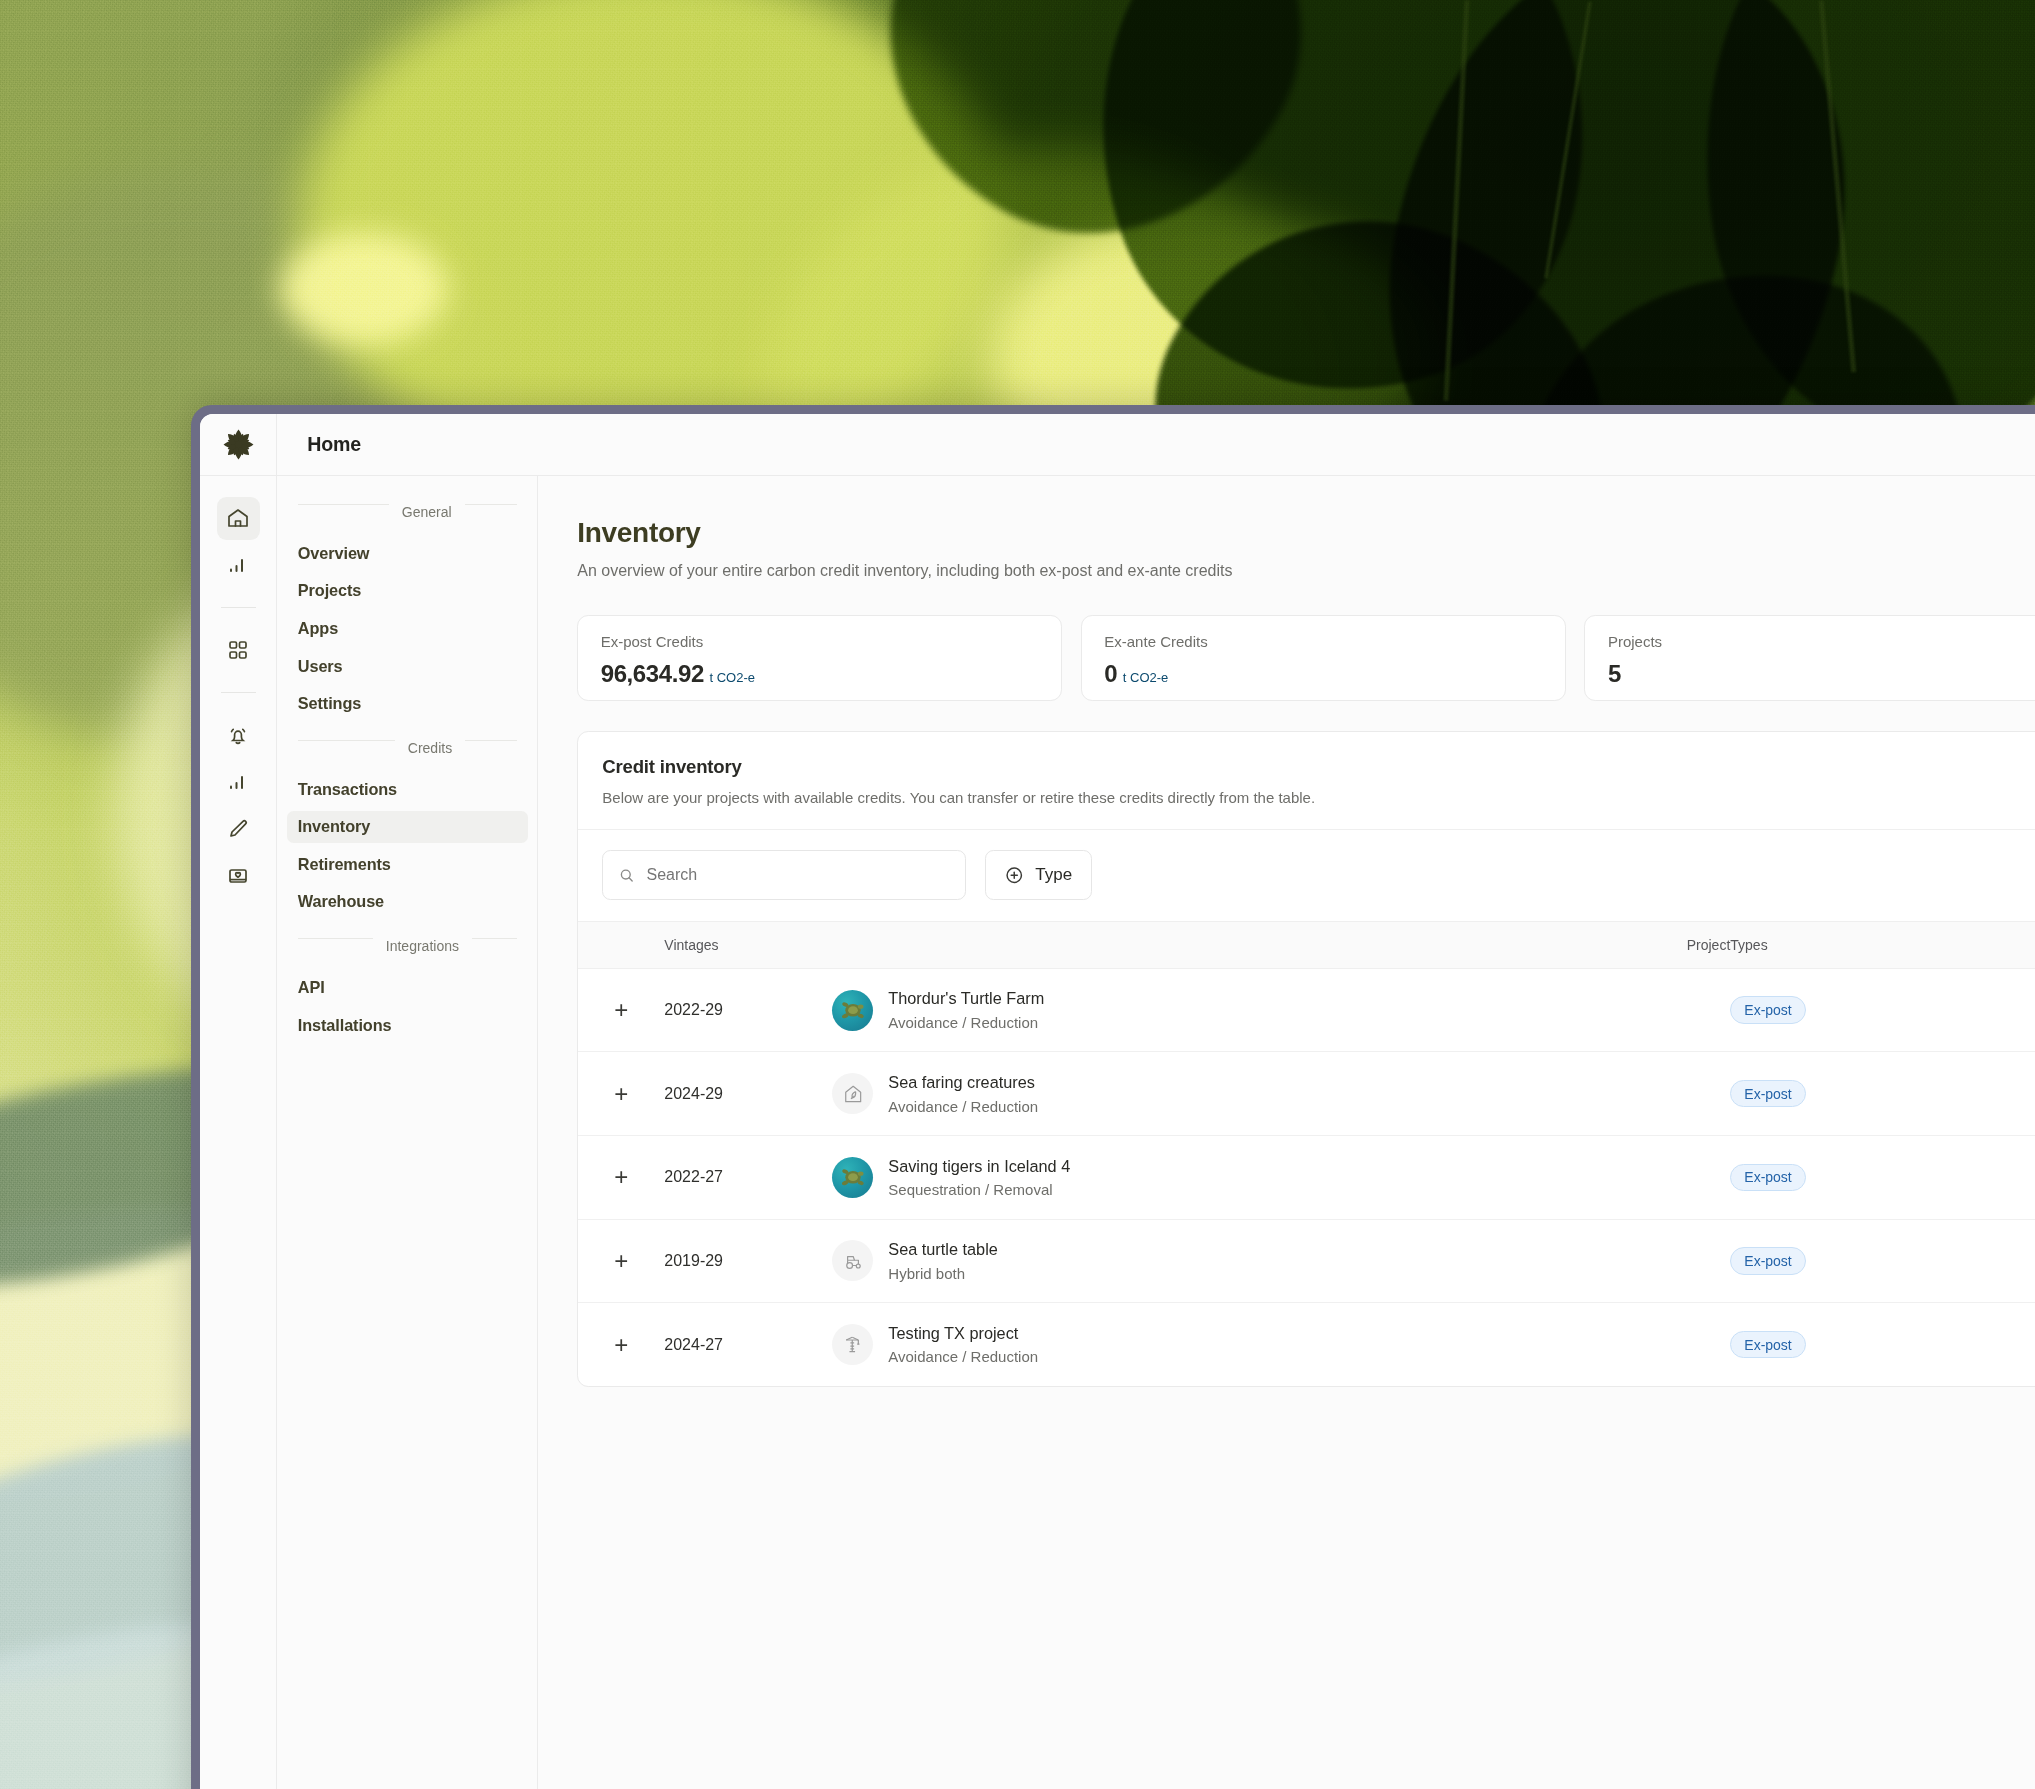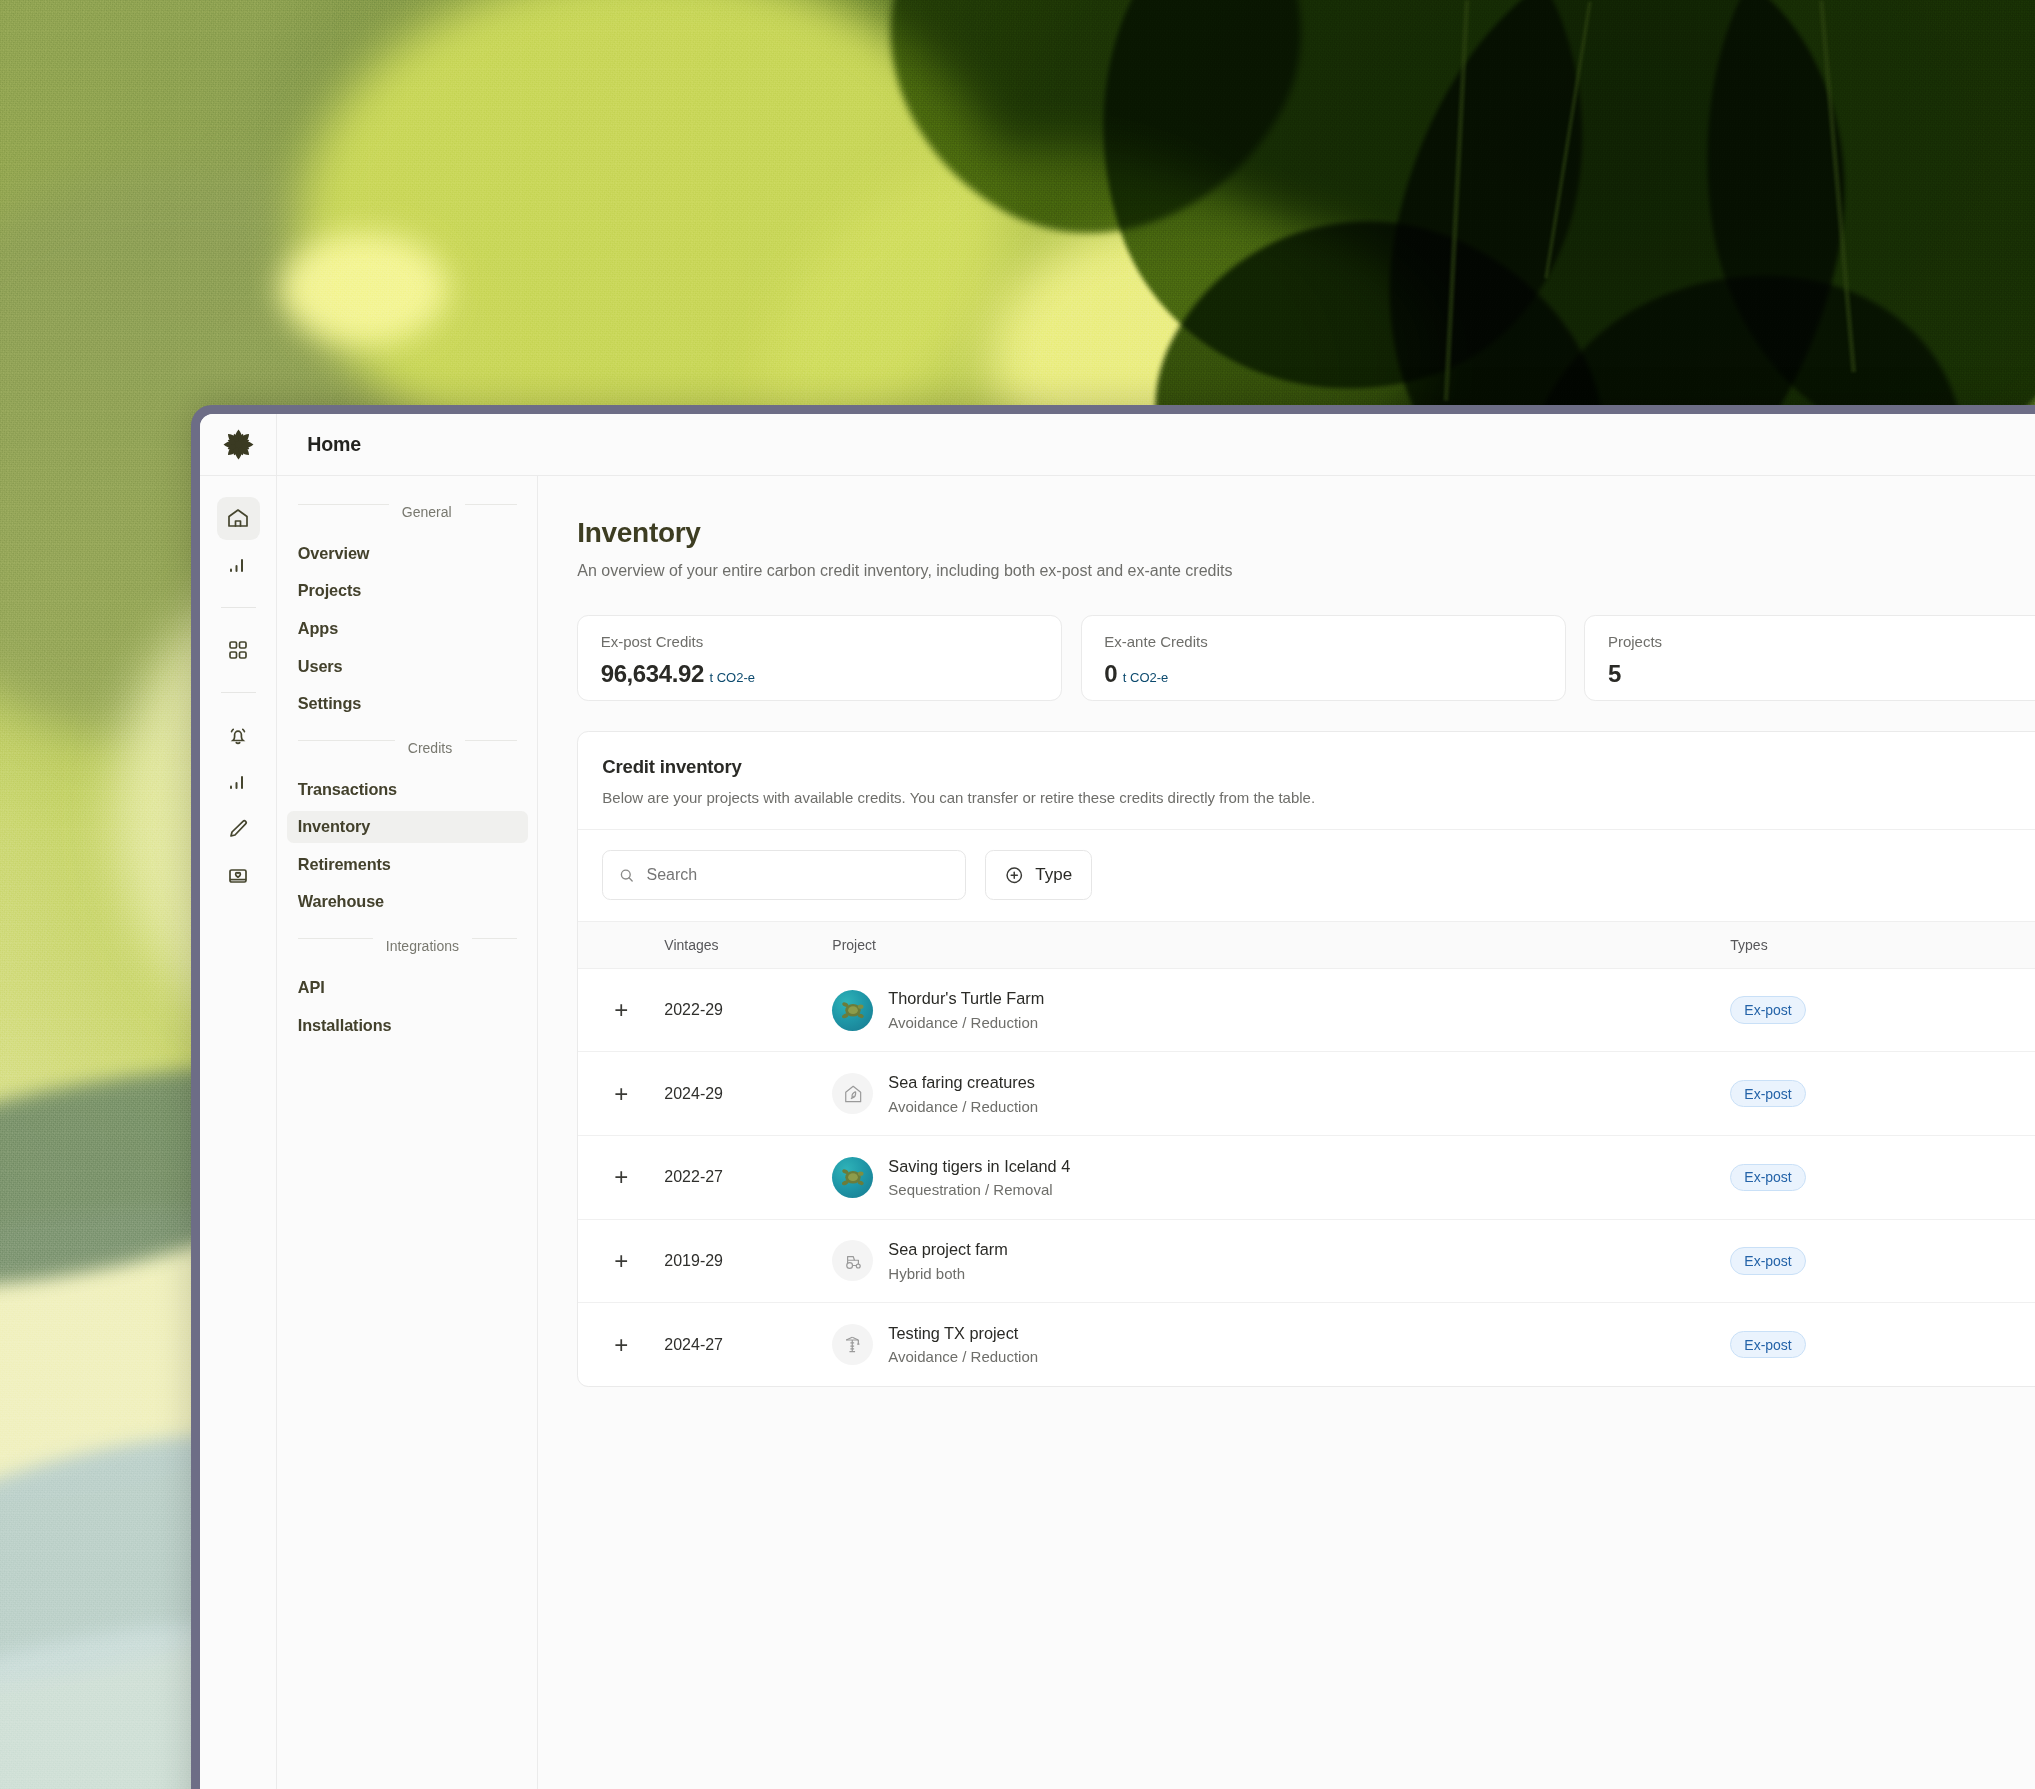--- a/index.html
+++ b/index.html
@@ -198,21 +198,21 @@
   #type-button {
     height:50px; padding:0 18.6px; border:0.9px solid #e6e6e6; border-radius:8.4px;
     background:#fff; display:flex; align-items:center; gap:10.3px; cursor:pointer;
   }
   #type-button .lbl { font-size:17px; font-weight:400; color:#2a2a26; }
 
   
   table { width:100%; border-collapse:collapse; }
   thead tr { background:#fafafa; border-top:0.9px solid #efefef; border-bottom:0.9px solid #efefef; }
   th {
-    font-size:14px; font-weight:400; color:#57575a; text-align:left;
+    font-size:14px; font-weight:400; color:#57575a; text-align:right;
     padding:15px 0; white-space:nowrap;
   }
   .c-exp { width:86px; text-align:center; }
   .c-vin { width:168px; }
   .c-proj { width:auto; }
   .c-type { width:214px; }
   .c-amt  { width:140px; text-align:right; padding-right:0; }
   th.c-exp, td.c-exp { text-align:center; }
   th.c-vin { text-align:left; }
   th.c-type { text-align:left; }
@@ -603,21 +603,21 @@
                     <svg width="22.4" height="22.4" viewBox="0 0 24 24" fill="none" stroke="#9a9a9a" stroke-width="1.3" stroke-linejoin="round">
                       <path d="M6 7h6l1.4 4H6z"></path>
                       <path d="M6 11v4"></path>
                       <path d="M13.4 11h4.2v4"></path>
                       <circle cx="8.2" cy="16.6" r="3.1"></circle>
                       <circle cx="17.4" cy="17.2" r="2.1"></circle>
                       <path d="M11.3 16.6h4"></path>
                     </svg>
                   </span>
                   <span>
-                    <div class="proj-name">Sea project farm</div>
+                    <div class="proj-name">Sea turtle table</div>
                     <div class="proj-sub">Hybrid both</div>
                   </span>
                 </div>
               </td>
               <td class="c-type">
                 <span class="badge">Ex-post</span>
               </td>
               <td class="c-amt amount">288</td>
             </tr>
 

